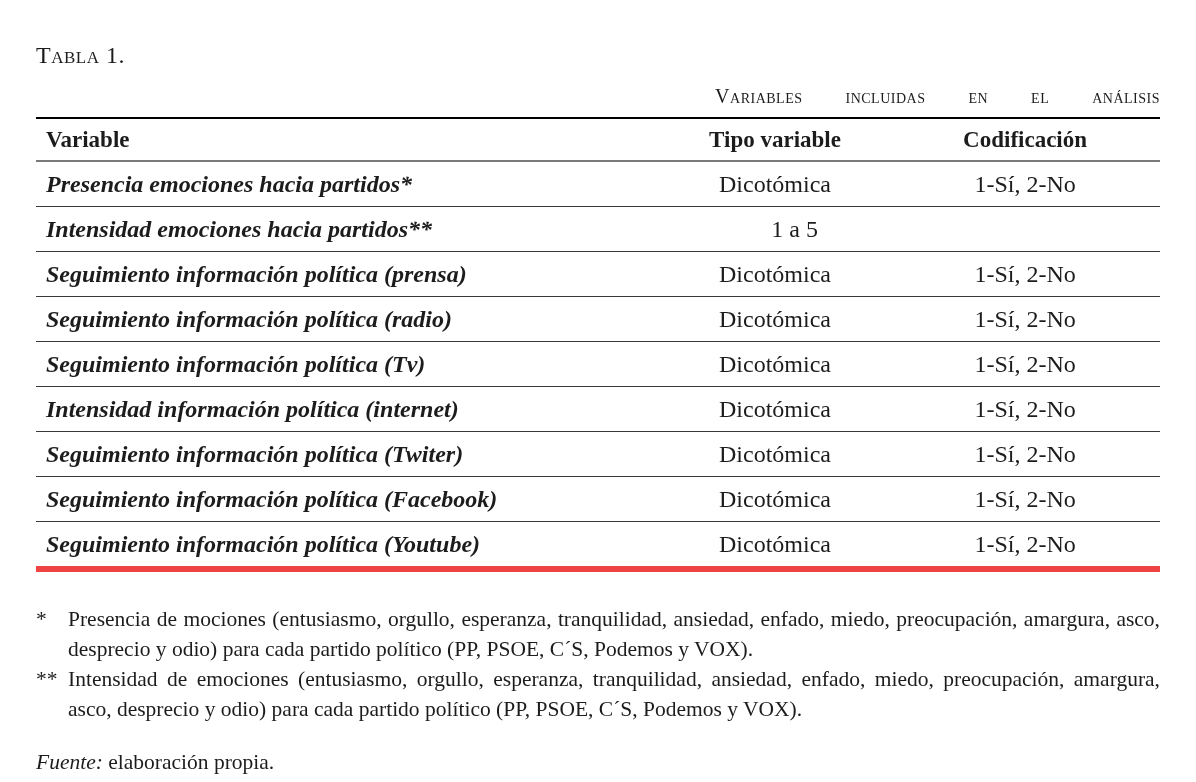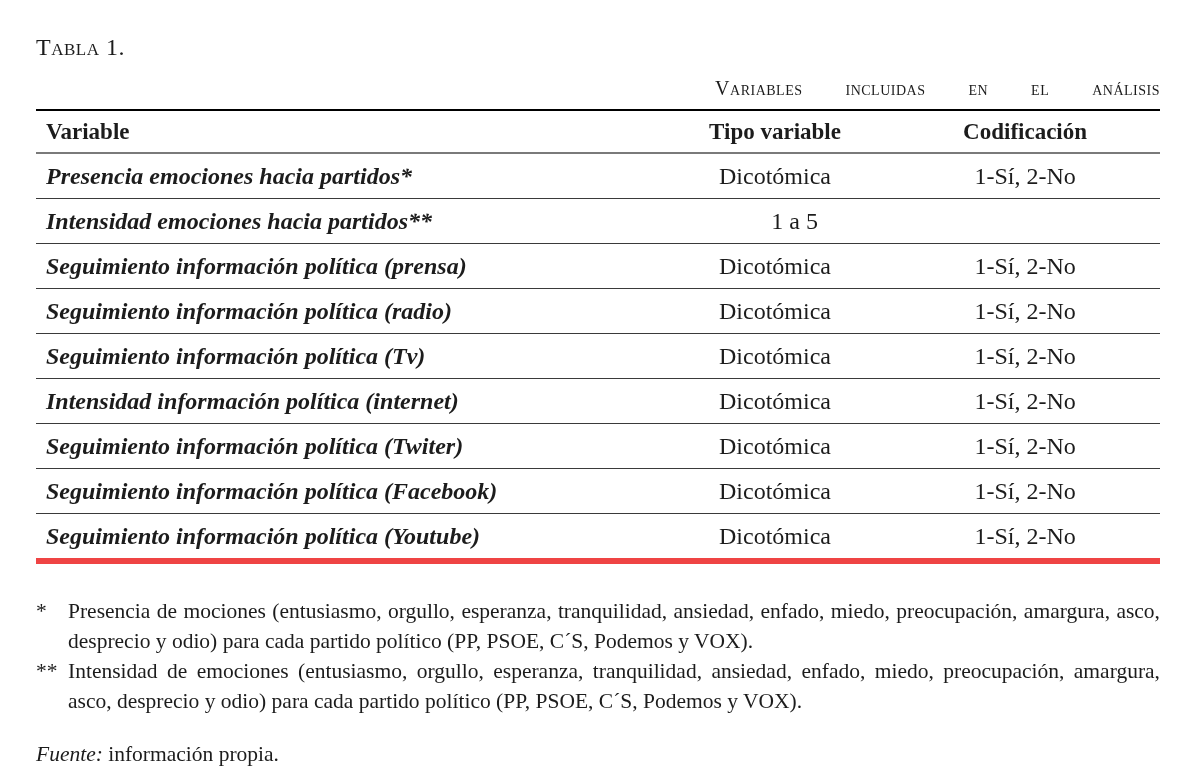--- a/index.html
+++ b/index.html
@@ -9,21 +9,21 @@
     width: 1196px;
     height: 782px;
     overflow: hidden;
     font-family: "Liberation Serif", "DejaVu Serif", serif;
     color: #1c1c1c;
   }
   .page {
     box-sizing: border-box;
     width: 1196px;
     height: 585px;
-    padding: 0 36px;
+    padding: 8px 36px;
   }
   .table-title {
     padding-top: 34px;
     font-size: 24px;
     font-variant: small-caps;
     letter-spacing: 0.5px;
   }
   .table-caption {
     margin-top: 16px;
     display: flex;
@@ -169,16 +169,16 @@
       <span class="fn-marker">*</span>
       <span class="fn-text">Presencia de mociones (entusiasmo, orgullo, esperanza, tranquilidad, ansiedad, enfado, miedo, preocupación, amargura, asco, desprecio y odio) para cada partido político (PP, PSOE, C´S, Podemos y VOX).</span>
     </div>
     <div class="footnote">
       <span class="fn-marker">**</span>
       <span class="fn-text">Intensidad de emociones (entusiasmo, orgullo, esperanza, tranquilidad, ansiedad, enfado, miedo, preocupación, amargura, asco, desprecio y odio) para cada partido político (PP, PSOE, C´S, Podemos y VOX).</span>
     </div>
   </div>
 
   <div class="source-line">
-    <span class="source-label">Fuente:</span><span> información propia.</span>
+    <span class="source-label">Fuente:</span><span> elaboración propia.</span>
   </div>
 
 </div>
 
 </body></html>

